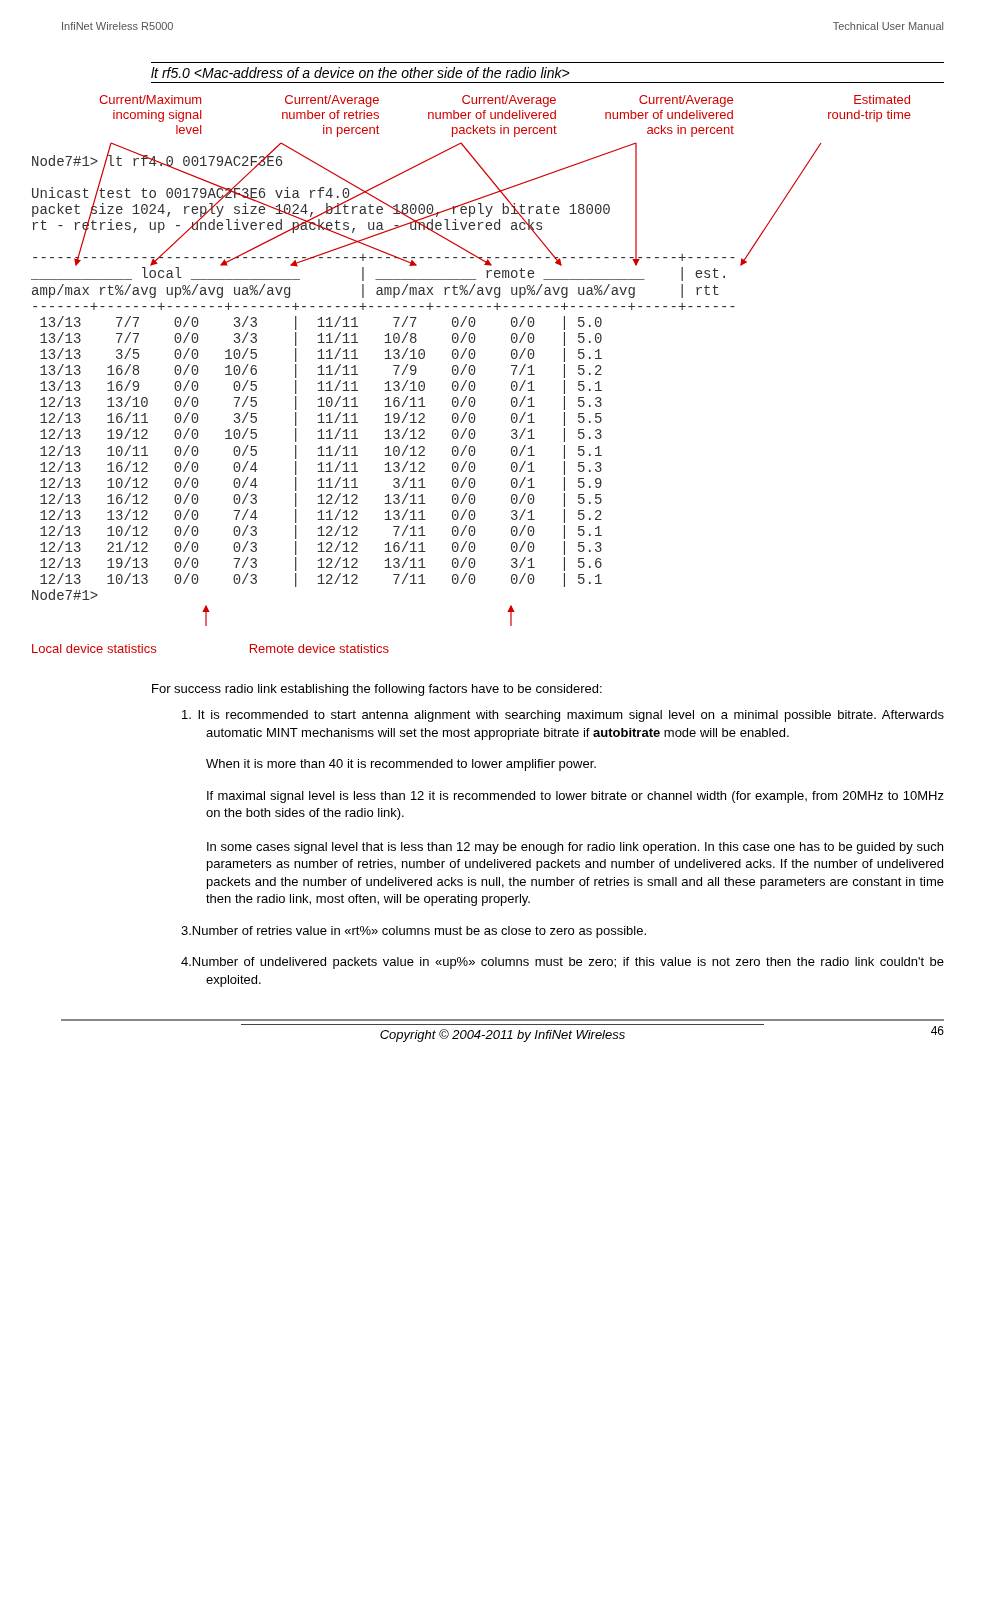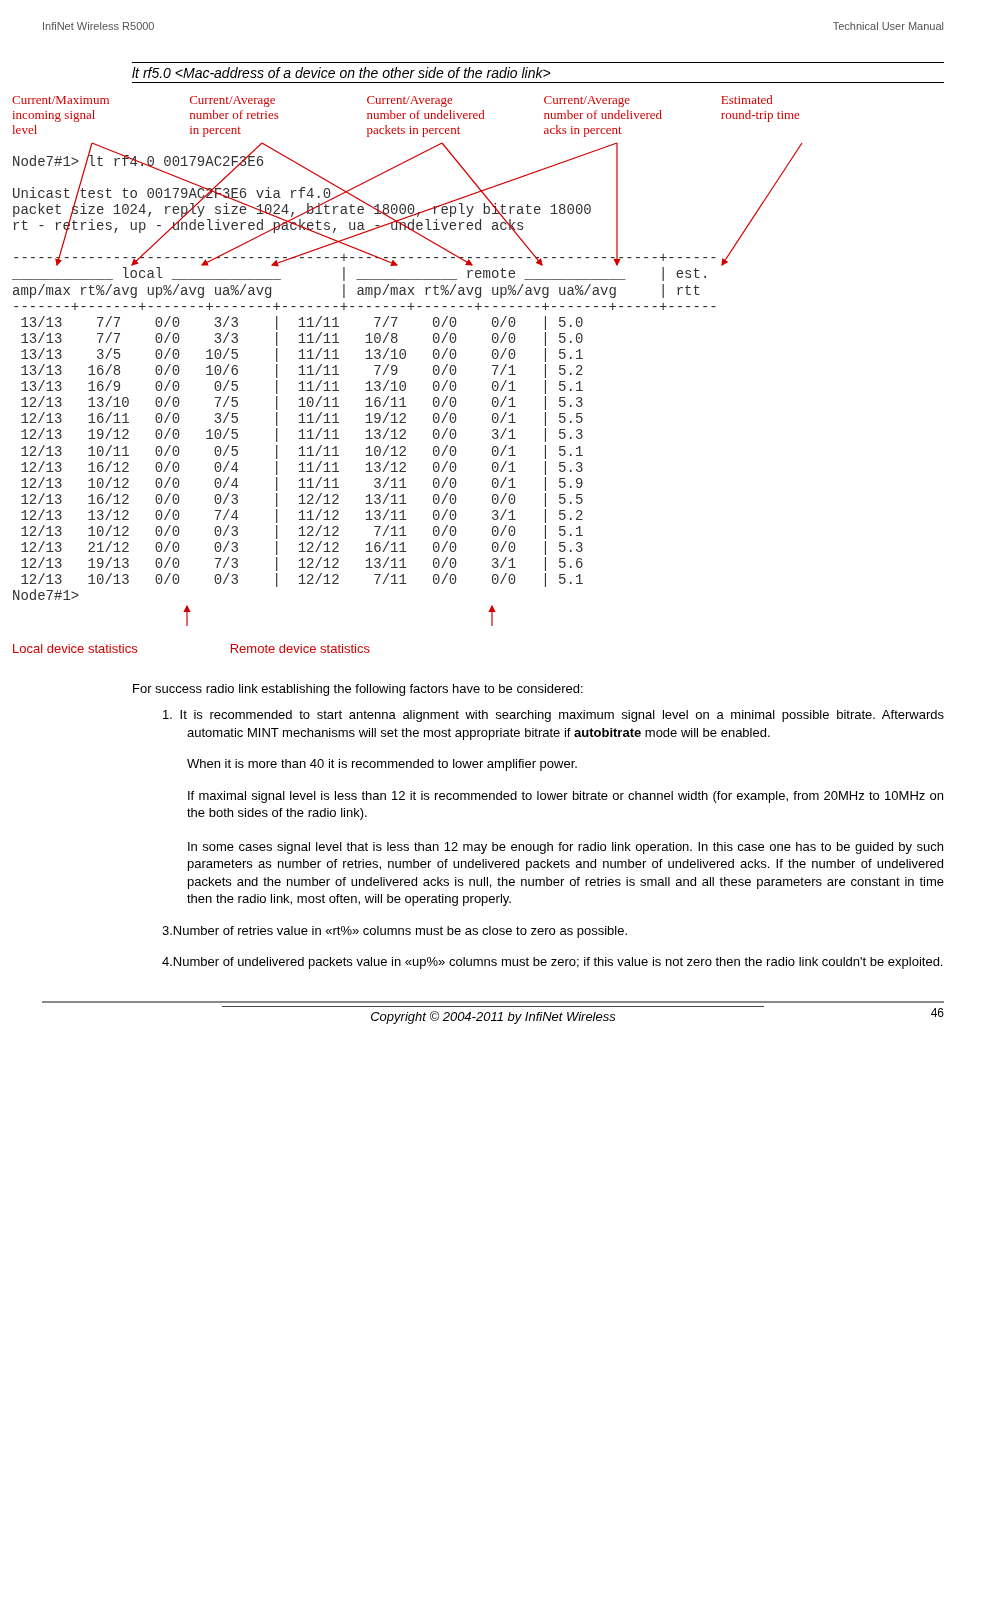--- a/index.html
+++ b/index.html
@@ -6,21 +6,21 @@
     font-family: Verdana, Arial, sans-serif;
     font-size: 13px;
     color: #000;
     margin: 0;
     padding: 0;
     background: #fff;
   }
   .page {
     width: 1004px;
     margin: 0 auto;
-    padding: 20px 60px 30px 42px;
+    padding: 20px 60px 30px 61px;
     box-sizing: border-box;
     position: relative;
   }
   .header-row {
     display: flex;
     justify-content: space-between;
     font-size: 11px;
     color: #555;
     margin-bottom: 30px;
   }
@@ -53,24 +53,23 @@
   }
   .labels-row {
     display: flex;
     justify-content: space-between;
     gap: 6px;
     font-size: 13px;
     color: #d40000;
     font-family: Arial, sans-serif;
   }
   .label {
-    text-align: left;
+    text-align: right;
     flex: 1;
     line-height: 1.15;
-    font-family: Liberation Serif, serif;
   }
   .terminal-block {
     font-family: 'Courier New', monospace;
     font-size: 14px;
     white-space: pre;
     line-height: 1.15;
     margin-top: 16px;
     color: #333;
   }
   .terminal-svg {

